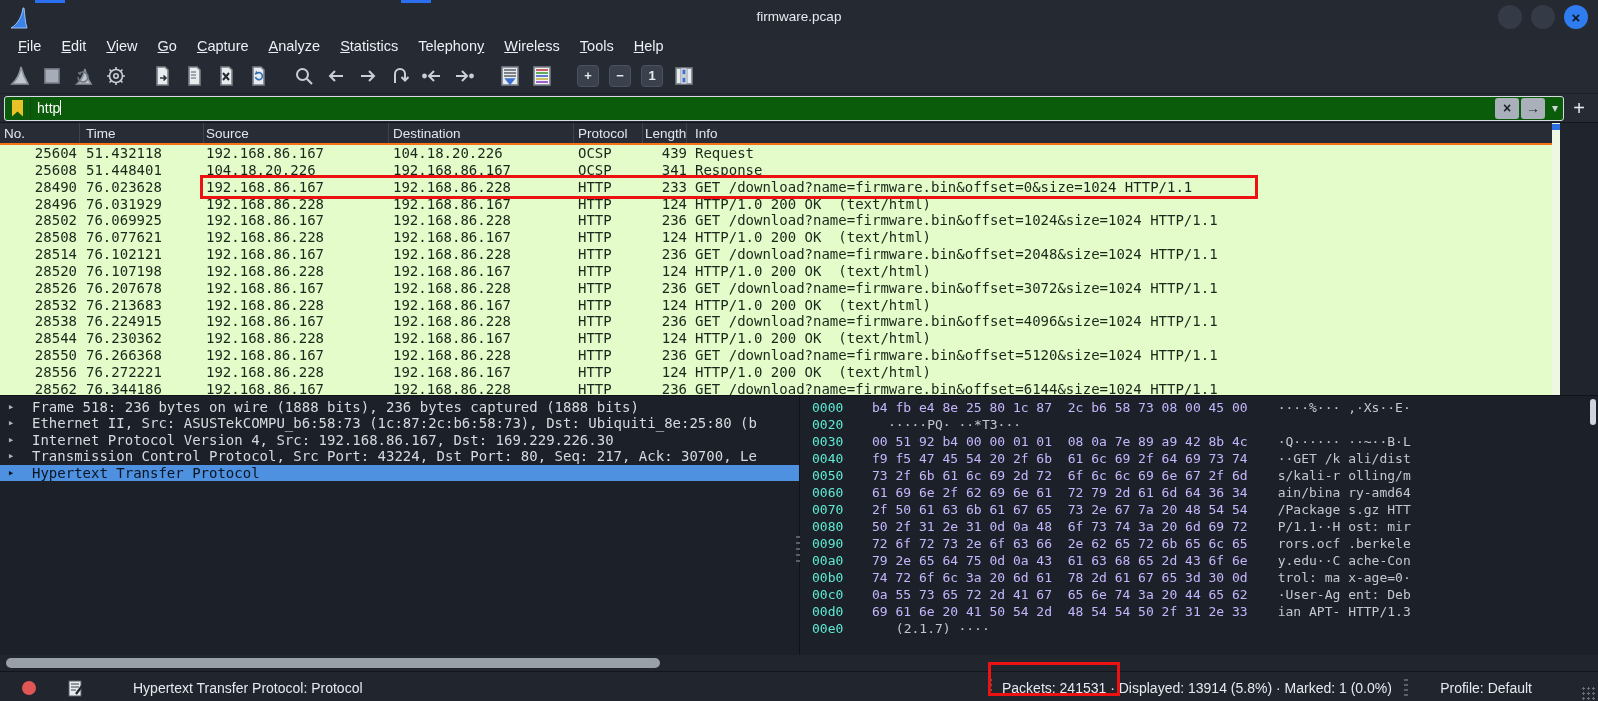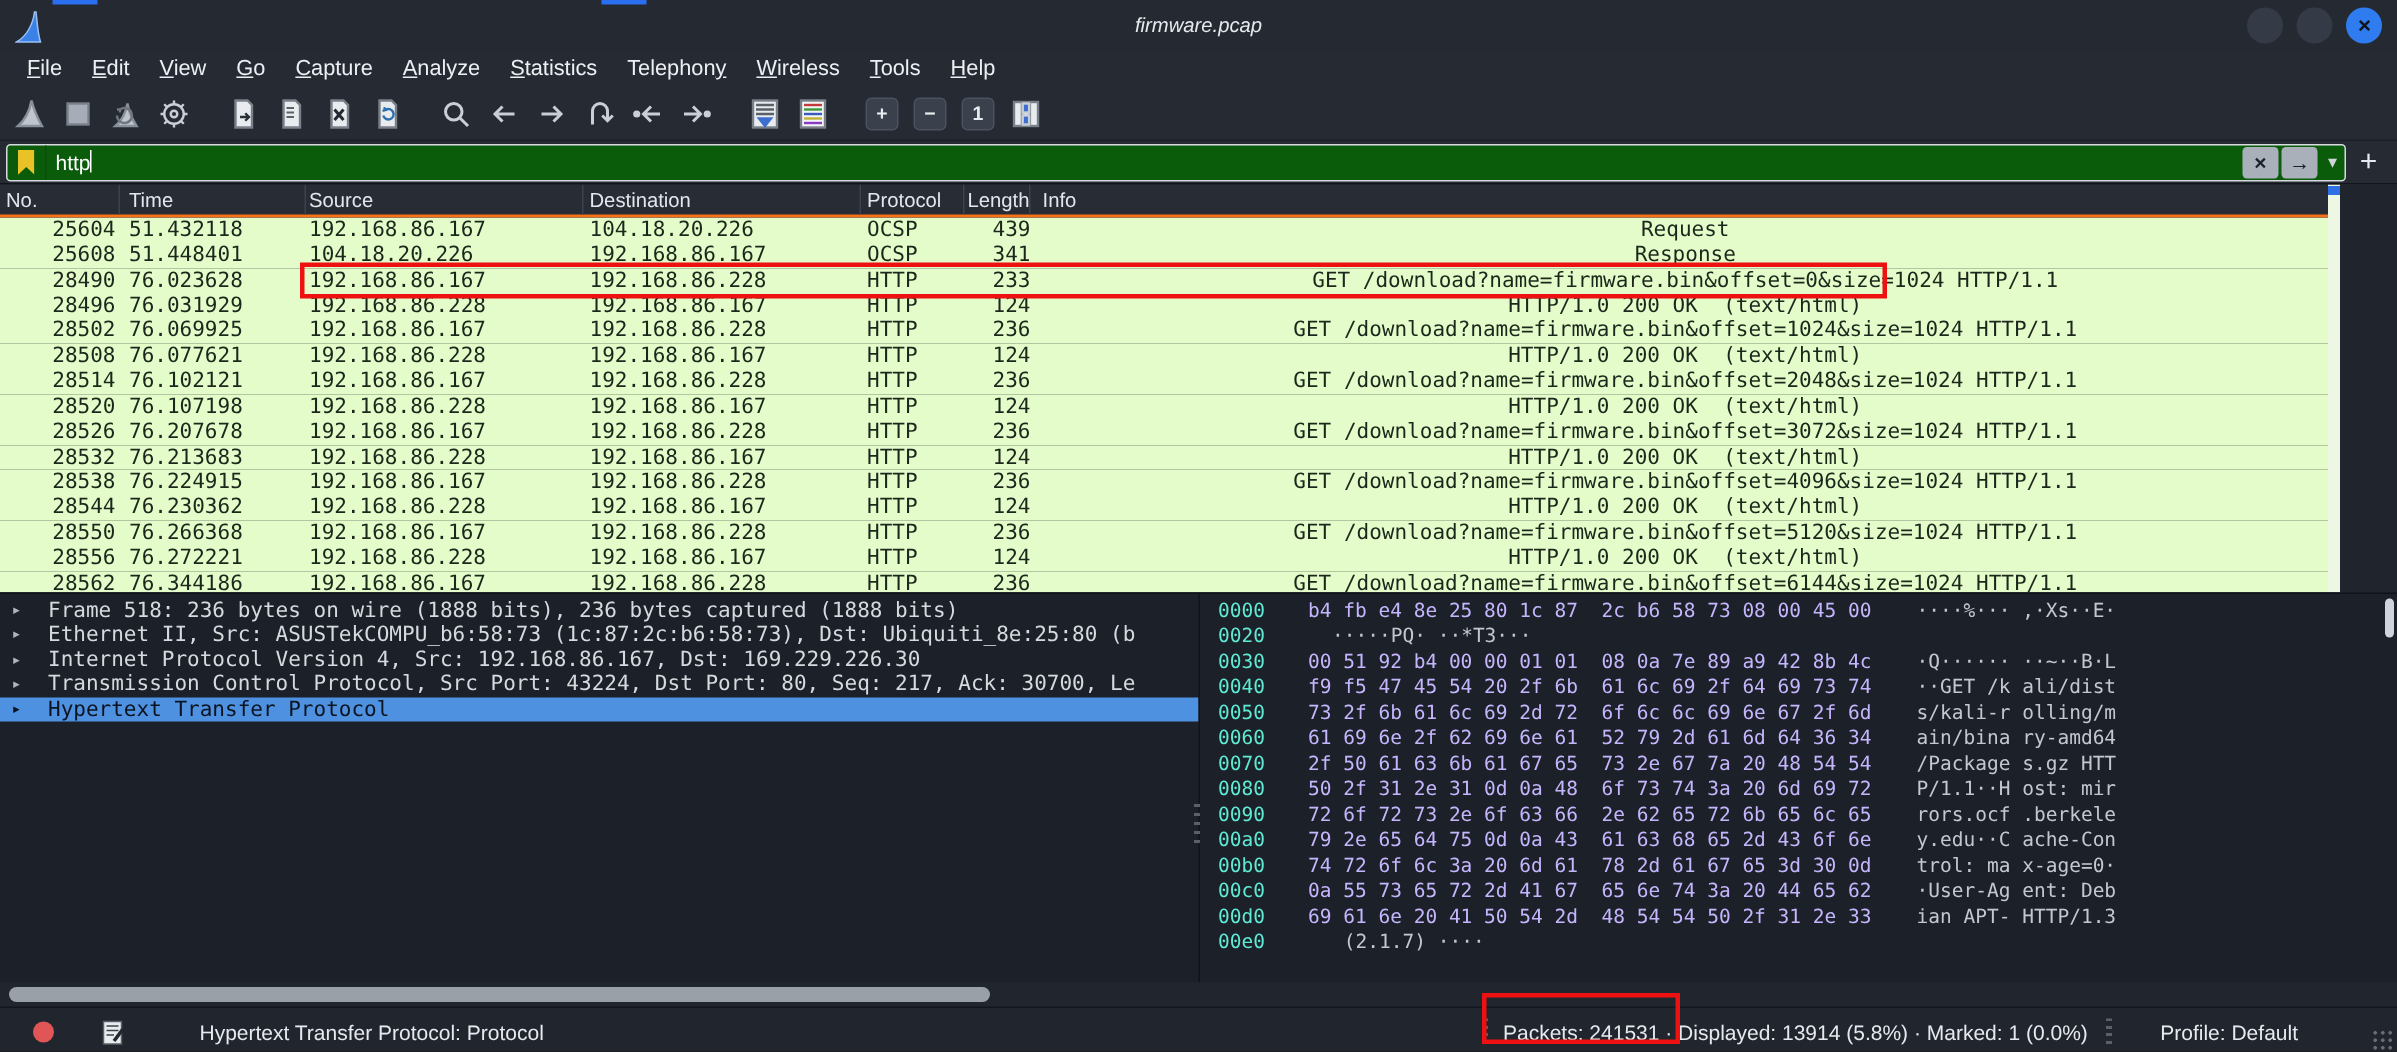--- a/index.html
+++ b/index.html
@@ -3,21 +3,21 @@
 <meta charset="utf-8">
 <style>
   * { margin:0; padding:0; box-sizing:border-box; }
   html,body { background:#14171d; }
   .window {
     position:relative; width:1598px; height:701px;
     background:#262b33; overflow:hidden;
     font-family:"Liberation Sans", sans-serif; color:#e8eaee;
   }
   
-  .titlebar { position:relative; height:34px; background:#252931;font-style:italic; }
+  .titlebar { position:relative; height:34px; background:#252931; }
   .edge-blue { position:absolute; top:0; height:3px; background:#2a6ff0; }
   .app-icon { position:absolute; left:10px; top:7px; width:18px; height:22px; }
   .win-title { position:absolute; left:0; right:0; top:9px; text-align:center; font-size:13.5px; color:#e6e9ee; }
   .winbtns { position:absolute; right:10px; top:5px; display:flex; gap:9px; }
   .winbtn { width:24px; height:24px; border-radius:50%; background:#343a46; display:flex; align-items:center; justify-content:center; }
   .winbtn.close { background:#2f7cf0; color:#10141b; font-weight:bold; font-size:15px; }
   
   .menubar { height:24px; display:flex; align-items:center; padding-left:8px; background:#262b33; font-size:14.5px; }
   .menu-item { padding:2px 10px; color:#eceff4; cursor:default; }
   .menu-item .mn-key { text-decoration:underline; }
@@ -42,21 +42,21 @@
   .plist-header { display:flex; height:22px; align-items:center; background:#272c35; color:#e3e6ec; font-size:13.5px; border-bottom:2px solid #f97316; }
   .plist-header span { border-right:1px solid #3c4250; height:100%; display:flex; align-items:center; }
   .plist-rows { height:250px; overflow:hidden; width:1552px; }
   .prow { display:flex; height:16.85px; line-height:16.85px; font-family:"DejaVu Sans Mono", monospace; font-size:14px; background:#e3fcc9; color:#1c271c; white-space:pre; }
   .c-no    { width:80px; text-align:right; padding-right:3px; }
   .c-time  { width:124px; padding-left:6px; }
   .c-src   { width:185px; padding-left:2px; }
   .c-dst   { width:185px; padding-left:4px; }
   .c-proto { width:69px;  padding-left:4px; }
   .c-len   { width:44px;  text-align:right; }
-  .c-info  { flex:1; padding-left:8px; overflow:hidden;text-align:center; }
+  .c-info  { flex:1; padding-left:8px; overflow:hidden; }
   .h-no{width:80px;padding-left:4px}.h-time{width:124px;padding-left:6px}.h-src{width:185px;padding-left:2px}
   .h-dst{width:185px;padding-left:4px}.h-proto{width:69px;padding-left:4px}.h-len{width:44px;padding-left:2px}.h-info{flex:1;padding-left:8px}
   .plist-vscroll { position:absolute; right:38px; top:0; width:8px; height:272px; background:#eef6e4; }
   .plist-vthumb { position:absolute; left:0; top:1px; width:8px; height:6px; background:#2f6fe4; }
   .plist-deadband { position:absolute; right:0; top:0; width:38px; height:272px; background:#20242c; }
   
   .panes { position:relative; height:260px; display:flex; background:#1c2129; border-top:1px solid #10131a; }
   .detail-pane { width:800px; height:100%; padding-top:3px; overflow:hidden; position:relative; border-right:1px solid #10131a; }
   .dline { display:flex; height:16.4px; line-height:16.4px; font-family:"DejaVu Sans Mono", monospace; font-size:14px; color:#d6dade; white-space:pre; }
   .dline .d-exp { width:22px; text-align:center; color:#aeb4bd; font-size:11px; }
@@ -347,21 +347,21 @@
       </div>
     <div class="hex-pane" id="hex-pane">
       <div class="hex-vscroll">
         <div class="hex-vthumb"></div>
       </div>
     <div class="hexrow"><span class="h-off">0000</span><span class="h-hex">b4 fb e4 8e 25 80 1c 87  2c b6 58 73 08 00 45 00</span><span class="h-asc">····%··· ,·Xs··E·</span></div>
         <div class="hexrow"><span class="h-off">0020</span><span class="h-asc">·····PQ· ··*T3···</span></div>
         <div class="hexrow"><span class="h-off">0030</span><span class="h-hex">00 51 92 b4 00 00 01 01  08 0a 7e 89 a9 42 8b 4c</span><span class="h-asc">·Q······ ··~··B·L</span></div>
         <div class="hexrow"><span class="h-off">0040</span><span class="h-hex">f9 f5 47 45 54 20 2f 6b  61 6c 69 2f 64 69 73 74</span><span class="h-asc">··GET /k ali/dist</span></div>
         <div class="hexrow"><span class="h-off">0050</span><span class="h-hex">73 2f 6b 61 6c 69 2d 72  6f 6c 6c 69 6e 67 2f 6d</span><span class="h-asc">s/kali-r olling/m</span></div>
-        <div class="hexrow"><span class="h-off">0060</span><span class="h-hex">61 69 6e 2f 62 69 6e 61  52 79 2d 61 6d 64 36 34</span><span class="h-asc">ain/bina ry-amd64</span></div>
+        <div class="hexrow"><span class="h-off">0060</span><span class="h-hex">61 69 6e 2f 62 69 6e 61  72 79 2d 61 6d 64 36 34</span><span class="h-asc">ain/bina ry-amd64</span></div>
         <div class="hexrow"><span class="h-off">0070</span><span class="h-hex">2f 50 61 63 6b 61 67 65  73 2e 67 7a 20 48 54 54</span><span class="h-asc">/Package s.gz HTT</span></div>
         <div class="hexrow"><span class="h-off">0080</span><span class="h-hex">50 2f 31 2e 31 0d 0a 48  6f 73 74 3a 20 6d 69 72</span><span class="h-asc">P/1.1··H ost: mir</span></div>
         <div class="hexrow"><span class="h-off">0090</span><span class="h-hex">72 6f 72 73 2e 6f 63 66  2e 62 65 72 6b 65 6c 65</span><span class="h-asc">rors.ocf .berkele</span></div>
         <div class="hexrow"><span class="h-off">00a0</span><span class="h-hex">79 2e 65 64 75 0d 0a 43  61 63 68 65 2d 43 6f 6e</span><span class="h-asc">y.edu··C ache-Con</span></div>
         <div class="hexrow"><span class="h-off">00b0</span><span class="h-hex">74 72 6f 6c 3a 20 6d 61  78 2d 61 67 65 3d 30 0d</span><span class="h-asc">trol: ma x-age=0·</span></div>
         <div class="hexrow"><span class="h-off">00c0</span><span class="h-hex">0a 55 73 65 72 2d 41 67  65 6e 74 3a 20 44 65 62</span><span class="h-asc">·User-Ag ent: Deb</span></div>
         <div class="hexrow"><span class="h-off">00d0</span><span class="h-hex">69 61 6e 20 41 50 54 2d  48 54 54 50 2f 31 2e 33</span><span class="h-asc">ian APT- HTTP/1.3</span></div>
         <div class="hexrow"><span class="h-off">00e0</span><span class="h-asc"> (2.1.7) ····</span></div>
       </div>
     <div class="splitter-dots"></div>

